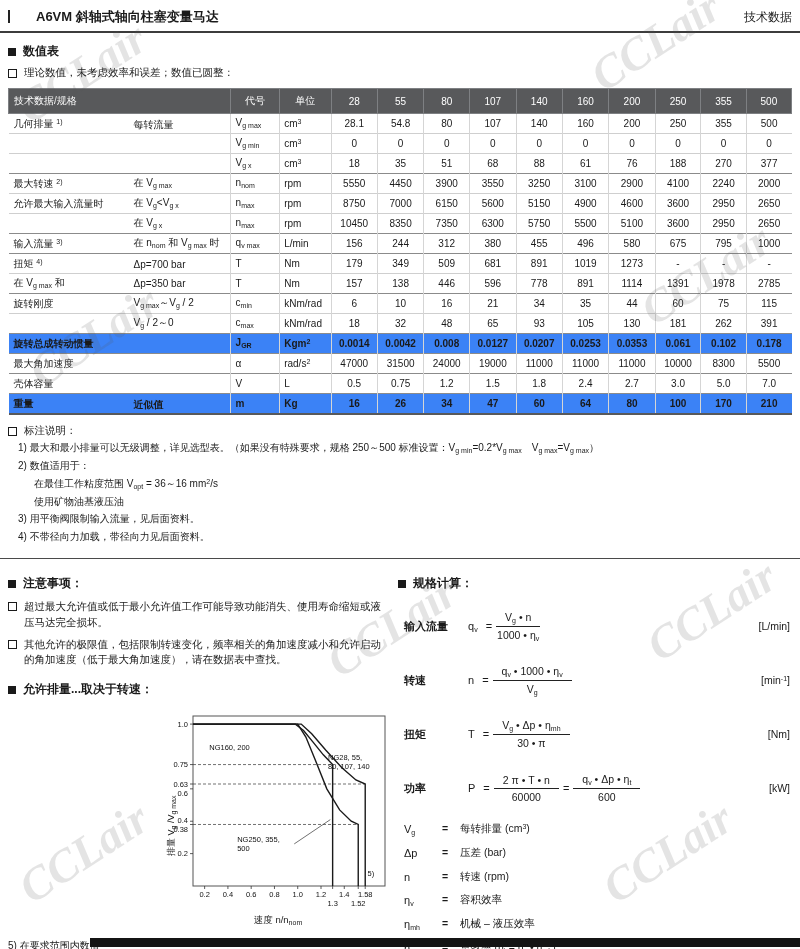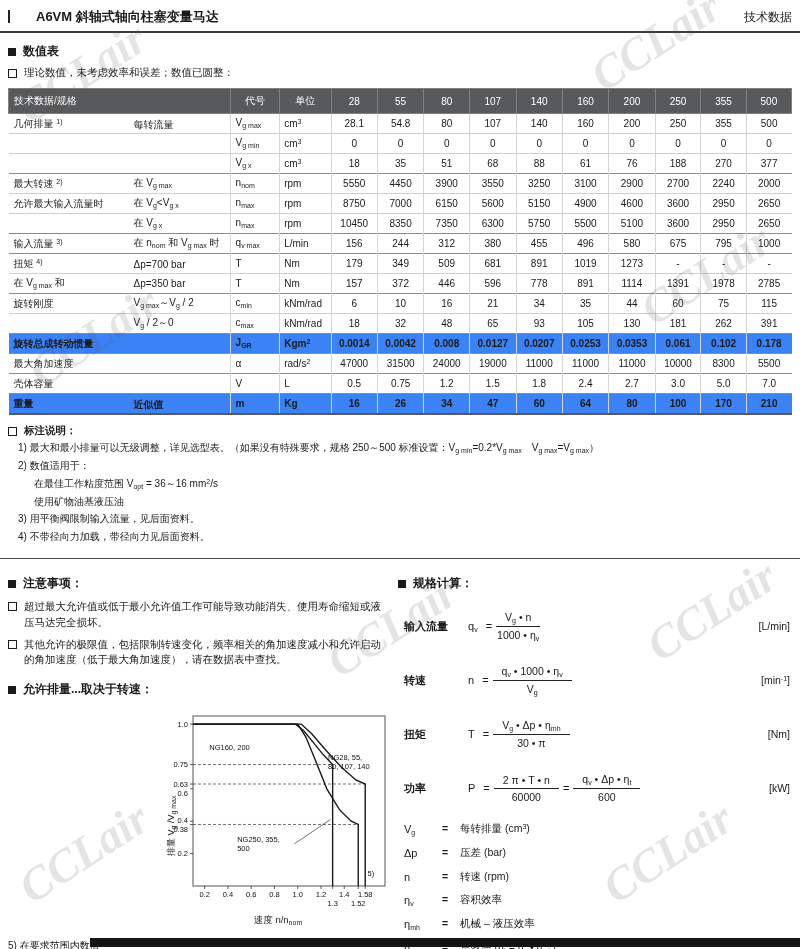--- a/index.html
+++ b/index.html
@@ -162,21 +162,21 @@
           <td class="c-label"><span class="g">最大转速 <sup>2)</sup></span><span class="s">在 V<sub>g max</sub></span></td>
           <td class="c-code">n<sub>nom</sub></td>
           <td class="c-unit">rpm</td>
           <td class="c-val">5550</td>
           <td class="c-val">4450</td>
           <td class="c-val">3900</td>
           <td class="c-val">3550</td>
           <td class="c-val">3250</td>
           <td class="c-val">3100</td>
           <td class="c-val">2900</td>
-          <td class="c-val">2700</td>
+          <td class="c-val">4100</td>
           <td class="c-val">2240</td>
           <td class="c-val">2000</td>
         </tr>
         <tr class="">
           <td class="c-label"><span class="g">允许最大输入流量时</span><span class="s">在 V<sub>g</sub>&lt;V<sub>g x</sub></span></td>
           <td class="c-code">n<sub>max</sub></td>
           <td class="c-unit">rpm</td>
           <td class="c-val">8750</td>
           <td class="c-val">7000</td>
           <td class="c-val">6150</td>
@@ -231,21 +231,21 @@
           <td class="c-val">1273</td>
           <td class="c-val">-</td>
           <td class="c-val">-</td>
           <td class="c-val">-</td>
         </tr>
         <tr class="">
           <td class="c-label"><span class="g">在 V<sub>g max</sub> 和</span><span class="s">Δp=350 bar</span></td>
           <td class="c-code">T</td>
           <td class="c-unit">Nm</td>
           <td class="c-val">157</td>
-          <td class="c-val">372</td>
+          <td class="c-val">138</td>
           <td class="c-val">446</td>
           <td class="c-val">596</td>
           <td class="c-val">778</td>
           <td class="c-val">891</td>
           <td class="c-val">1114</td>
           <td class="c-val">1391</td>
           <td class="c-val">1978</td>
           <td class="c-val">2785</td>
         </tr>
         <tr class="grp">
@@ -337,21 +337,21 @@
           <td class="c-val">100</td>
           <td class="c-val">170</td>
           <td class="c-val">210</td>
         </tr>
       </tbody>
     </table>
 
   <div class="footnotes">
     <div class="sec-sub">
       <span class="sqo"></span>
-      <span style="font-weight:bold">标注说明：</span>
+      <span style="font-weight:normal">标注说明：</span>
     </div>
     <div id="fn-lines">
         <div class="fn-line">1)  最大和最小排量可以无级调整，详见选型表。（如果没有特殊要求，规格 250～500 标准设置：V<sub>g min</sub>=0.2*V<sub>g max</sub>　V<sub>g max</sub>=V<sub>g max</sub>）</div>
         <div class="fn-line">2)  数值适用于：</div>
         <div class="fn-line ind">在最佳工作粘度范围 V<sub>opt</sub> = 36～16 mm<sup>2</sup>/s</div>
         <div class="fn-line ind">使用矿物油基液压油</div>
         <div class="fn-line">3)  用平衡阀限制输入流量，见后面资料。</div>
         <div class="fn-line">4)  不带径向力加载，带径向力见后面资料。</div>
       </div>
   </div>

